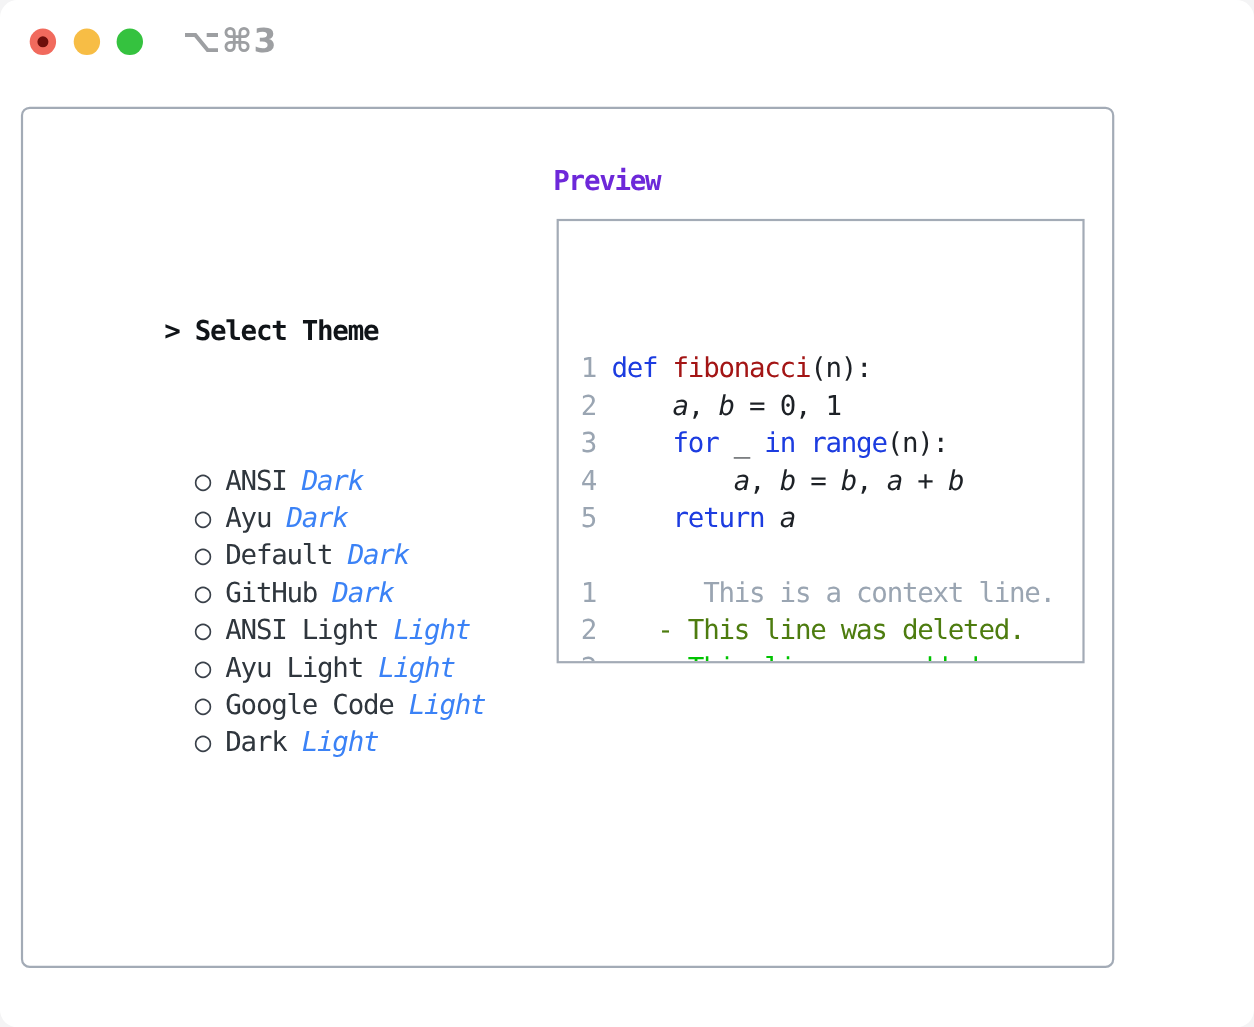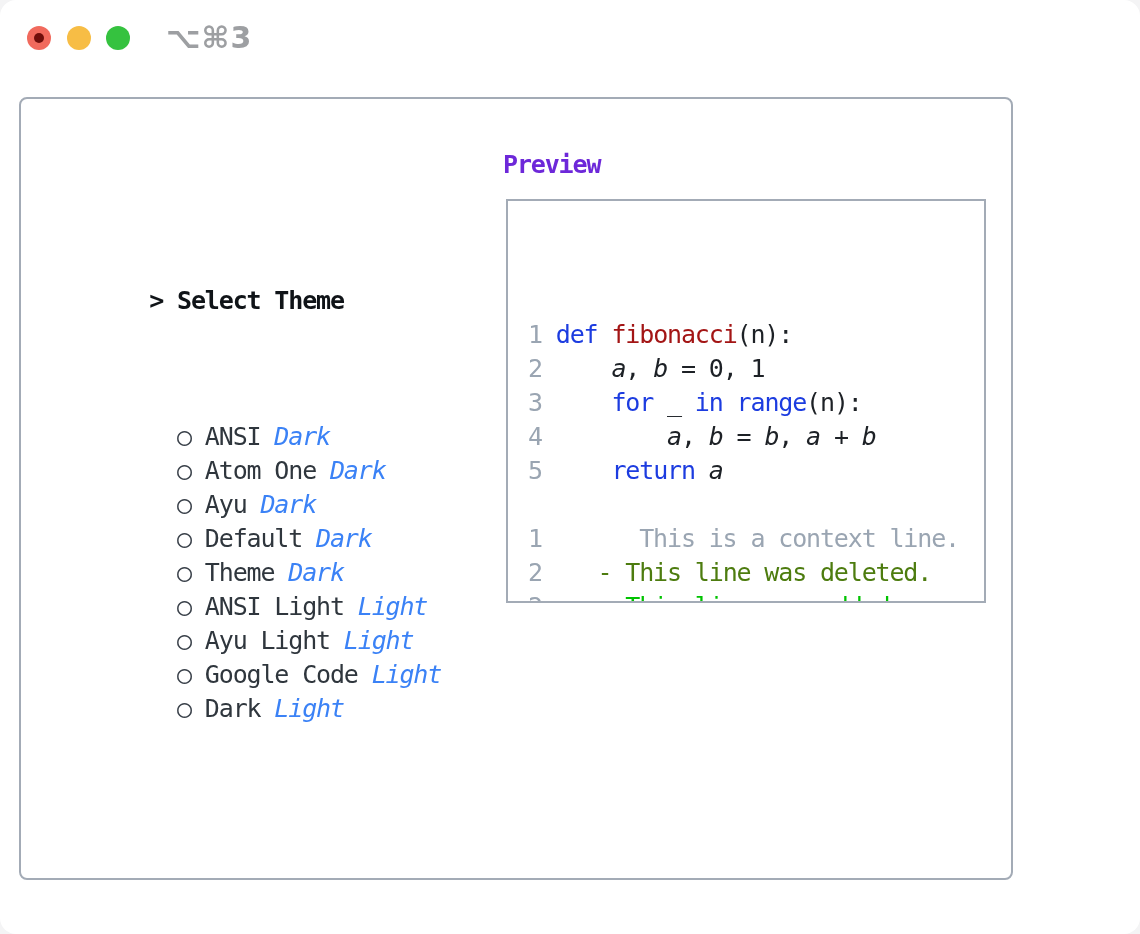--- a/index.html
+++ b/index.html
@@ -80,27 +80,25 @@
 
     <div class="left-col">
 
       <div class="row">
         <span class="prompt">&gt;</span><span class="section-title">Select Theme</span>
       </div>
 
       <div class="row">
           <span class="bullet"></span><span class="opt-label">ANSI</span><span class="opt-variant">Dark</span>
         </div><div class="row">
-          <span class="bullet"></span><span class="opt-label">Atom One</span><span class="opt-variant">Dark</span>
-        </div><div class="row">
           <span class="bullet"></span><span class="opt-label">Ayu</span><span class="opt-variant">Dark</span>
         </div><div class="row">
           <span class="bullet"></span><span class="opt-label">Default</span><span class="opt-variant">Dark</span>
         </div><div class="row">
-          <span class="bullet"></span><span class="opt-label">Theme</span><span class="opt-variant">Dark</span>
+          <span class="bullet"></span><span class="opt-label">GitHub</span><span class="opt-variant">Dark</span>
         </div><div class="row">
           <span class="bullet"></span><span class="opt-label">ANSI Light</span><span class="opt-variant">Light</span>
         </div><div class="row">
           <span class="bullet"></span><span class="opt-label">Ayu Light</span><span class="opt-variant">Light</span>
         </div><div class="row">
           <span class="bullet"></span><span class="opt-label">Google Code</span><span class="opt-variant">Light</span>
         </div><div class="row">
           <span class="bullet"></span><span class="opt-label">Dark</span><span class="opt-variant">Light</span>
         </div>
 

